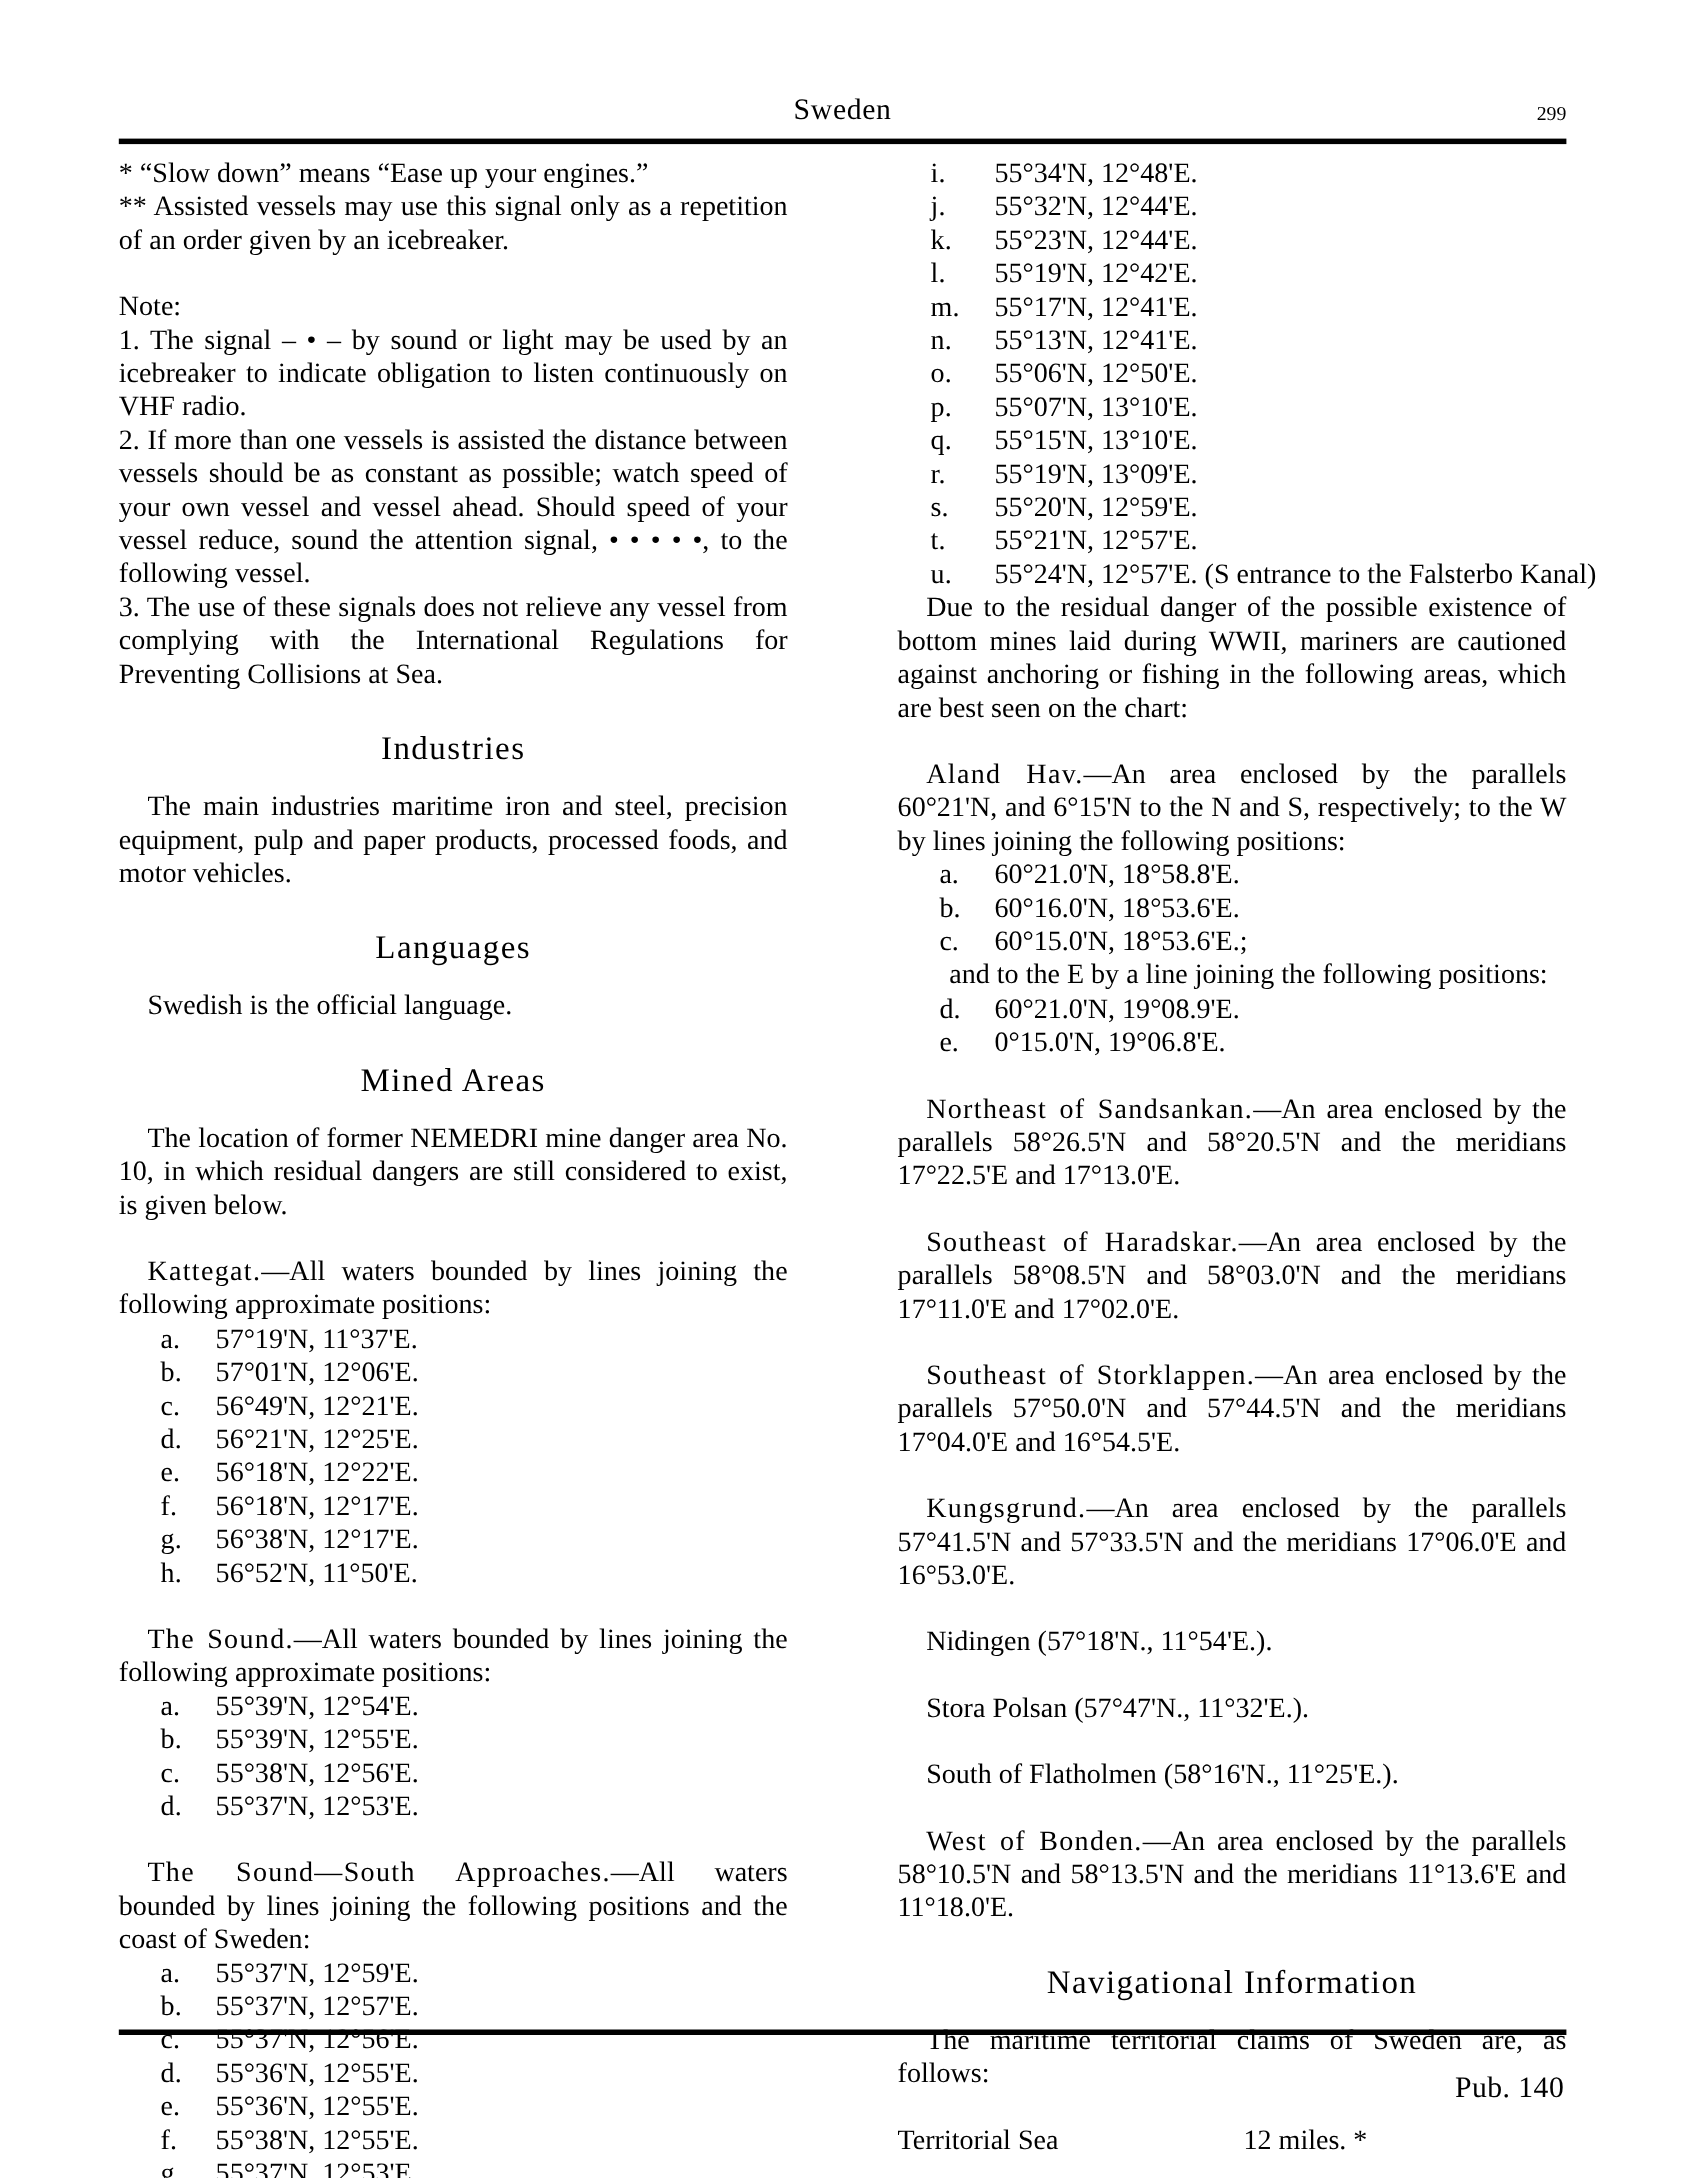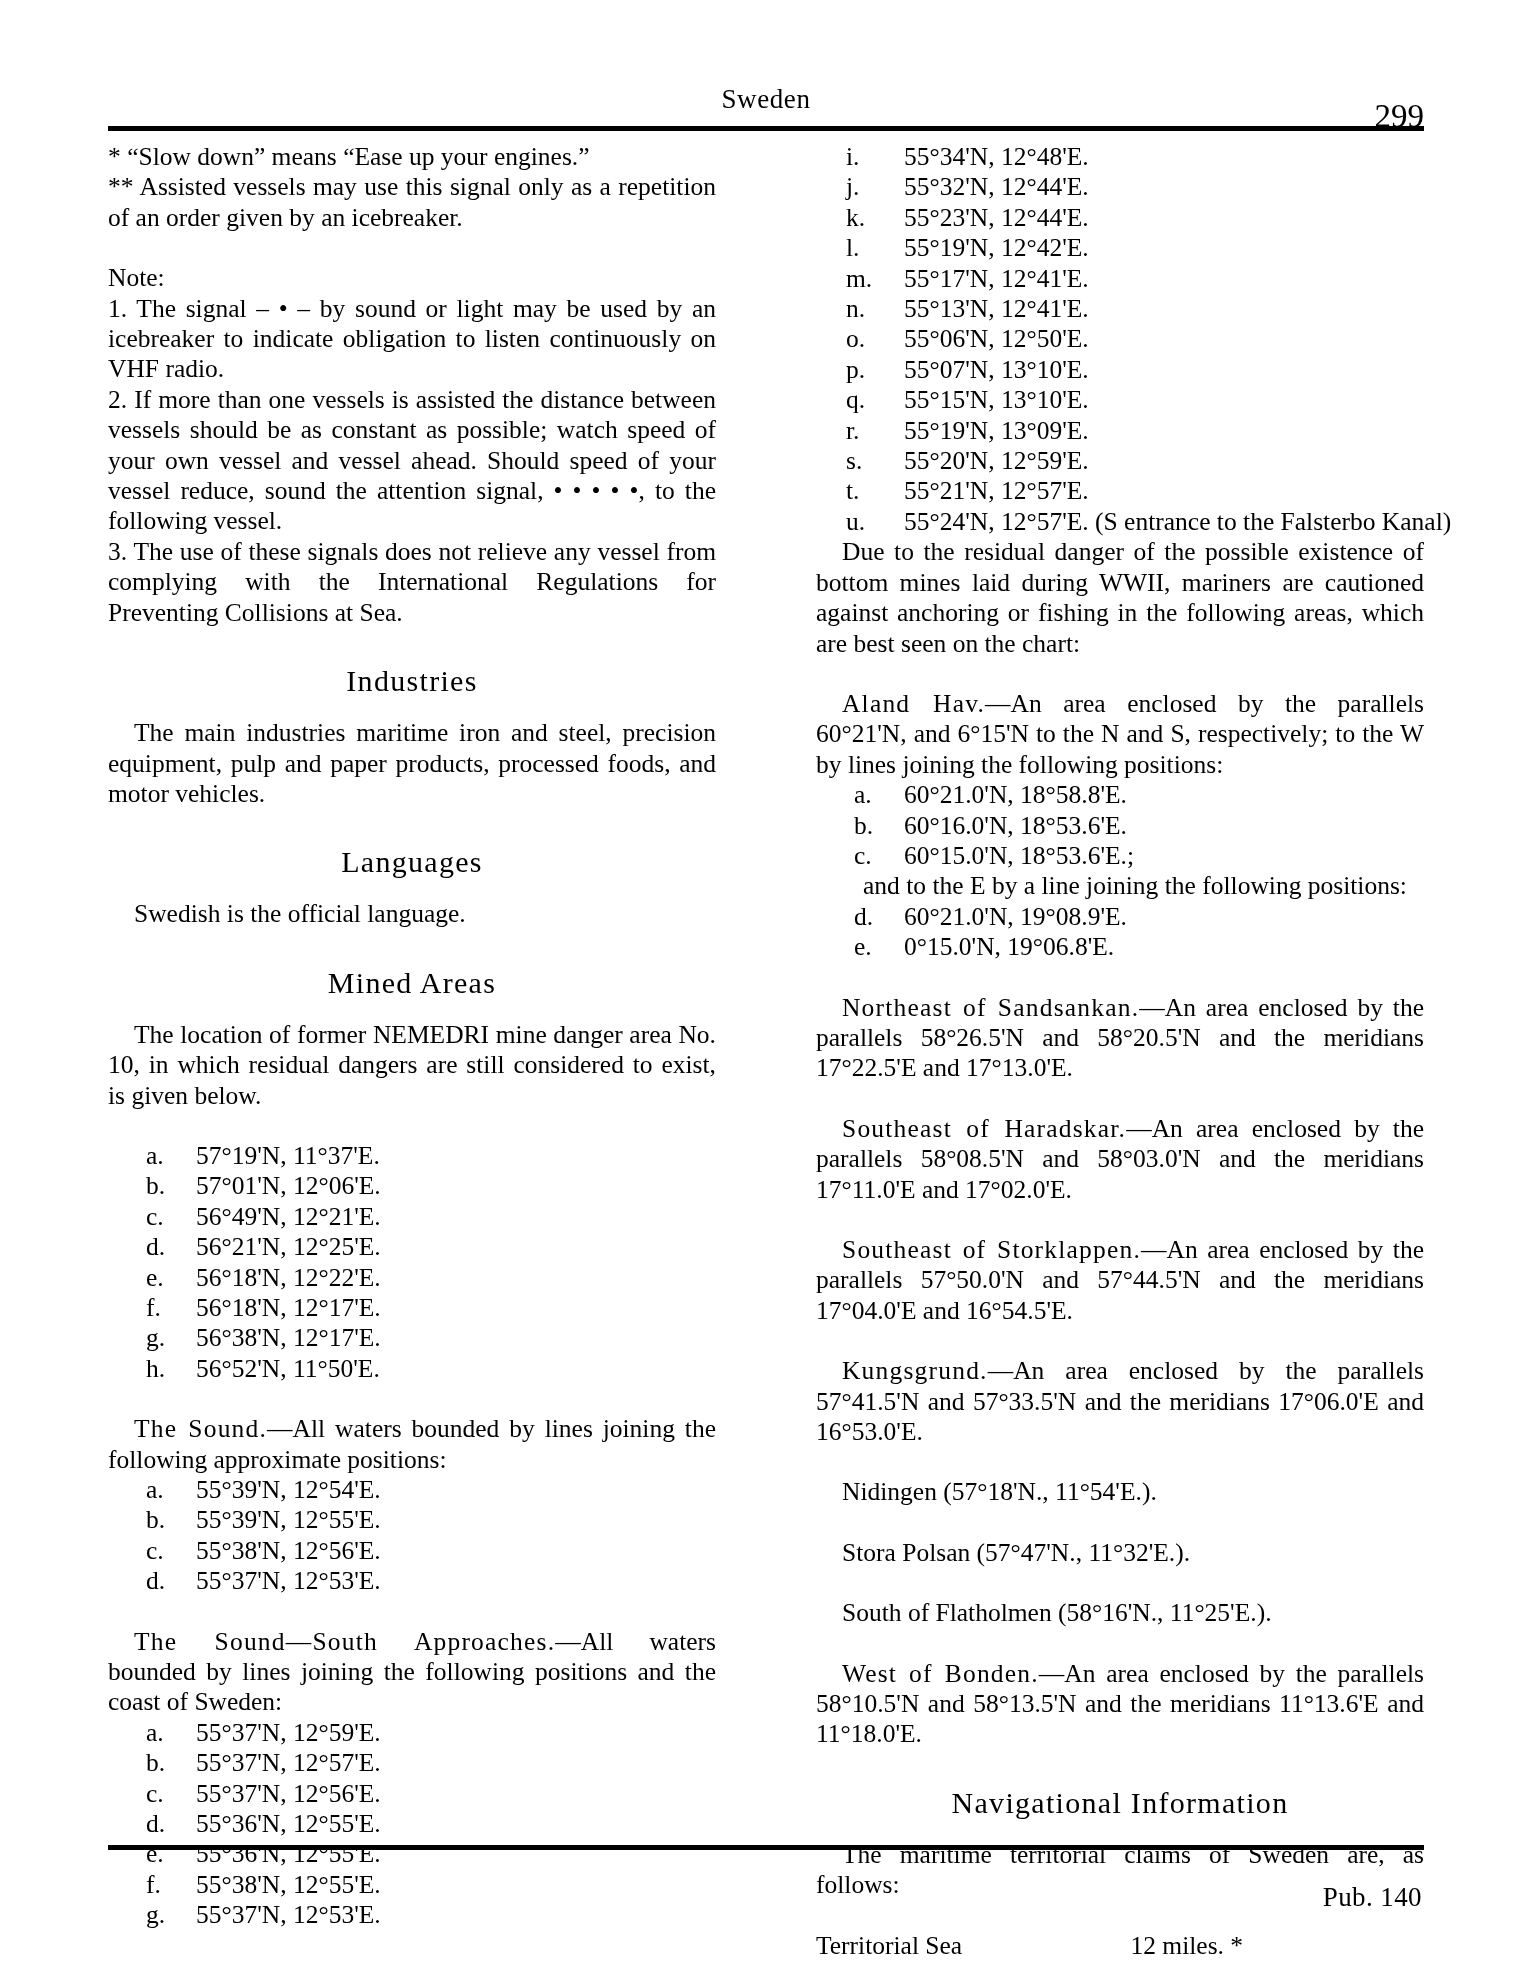--- a/index.html
+++ b/index.html
@@ -34,22 +34,22 @@
     position: absolute;
     left: 0; right: 0;
     text-align: center;
     font-size: 27px;
     letter-spacing: 0.6px;
     line-height: 34px;
   }
   .header-page-no {
     position: absolute;
     right: 0;
-    top: 17px;
-    font-size: 33px;
+    top: 4px;
+    font-size: 18px;
     line-height: 34px;
   }
   .rule-top {
     position: absolute;
     left: 108px;
     top: 126px;
     width: 1316px;
     height: 5px;
     background: #000;
   }
@@ -190,20 +190,21 @@
       <h2 class="section-head">Languages</h2>
       <div class="head-space-after"></div>
       <p class="para indent">Swedish is the official language.</p>
 
       <div class="head-space-before"></div>
       <h2 class="section-head">Mined Areas</h2>
       <div class="head-space-after"></div>
       <p class="para indent">The location of former NEMEDRI mine danger area No. 10, in which residual dangers are still considered to exist, is given below.</p>
 
       <div class="gap"></div>
+      <p class="para indent"><span class="placename">Kattegat.</span><span>—All waters bounded by lines joining the following approximate positions:</span></p>
       <ul class="coord-list">
         <li><span class="lbl">a.</span><span>57°19'N, 11°37'E.</span></li>
         <li><span class="lbl">b.</span><span>57°01'N, 12°06'E.</span></li>
         <li><span class="lbl">c.</span><span>56°49'N, 12°21'E.</span></li>
         <li><span class="lbl">d.</span><span>56°21'N, 12°25'E.</span></li>
         <li><span class="lbl">e.</span><span>56°18'N, 12°22'E.</span></li>
         <li><span class="lbl">f.</span><span>56°18'N, 12°17'E.</span></li>
         <li><span class="lbl">g.</span><span>56°38'N, 12°17'E.</span></li>
         <li><span class="lbl">h.</span><span>56°52'N, 11°50'E.</span></li>
       </ul>

